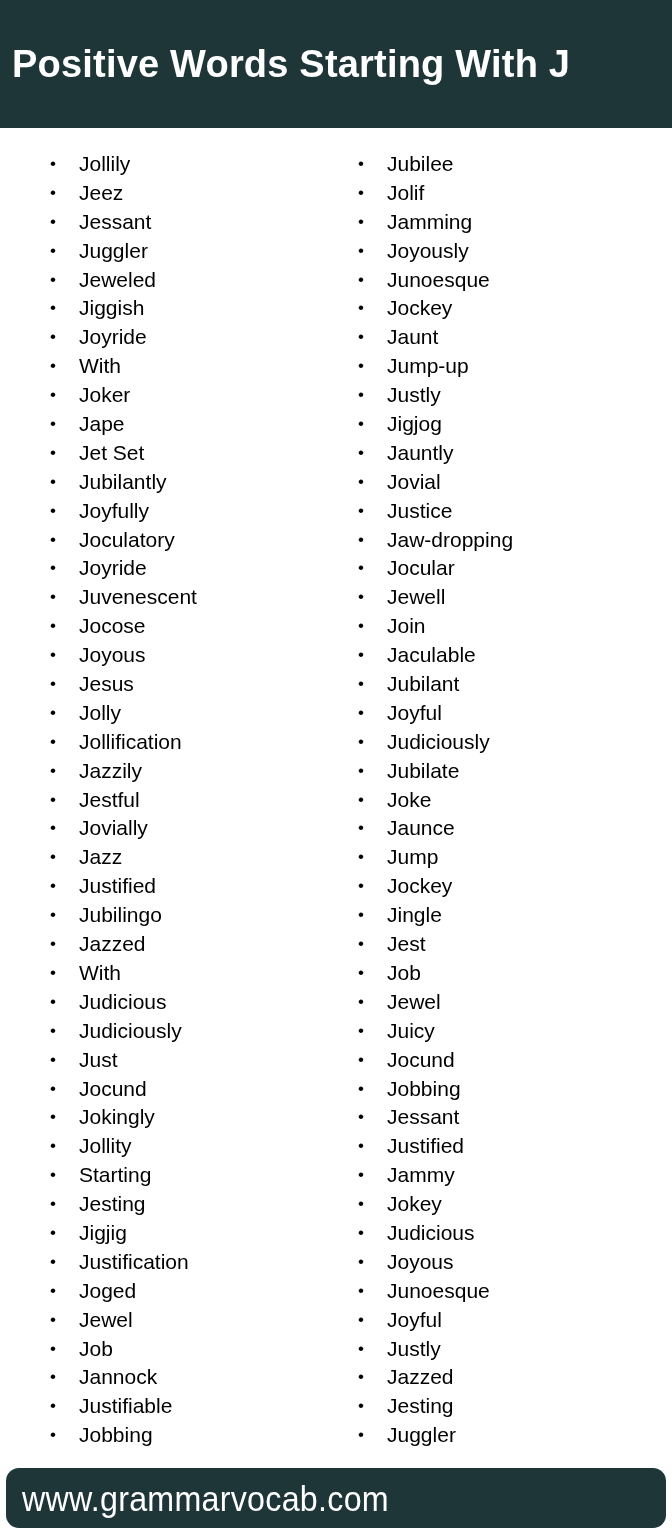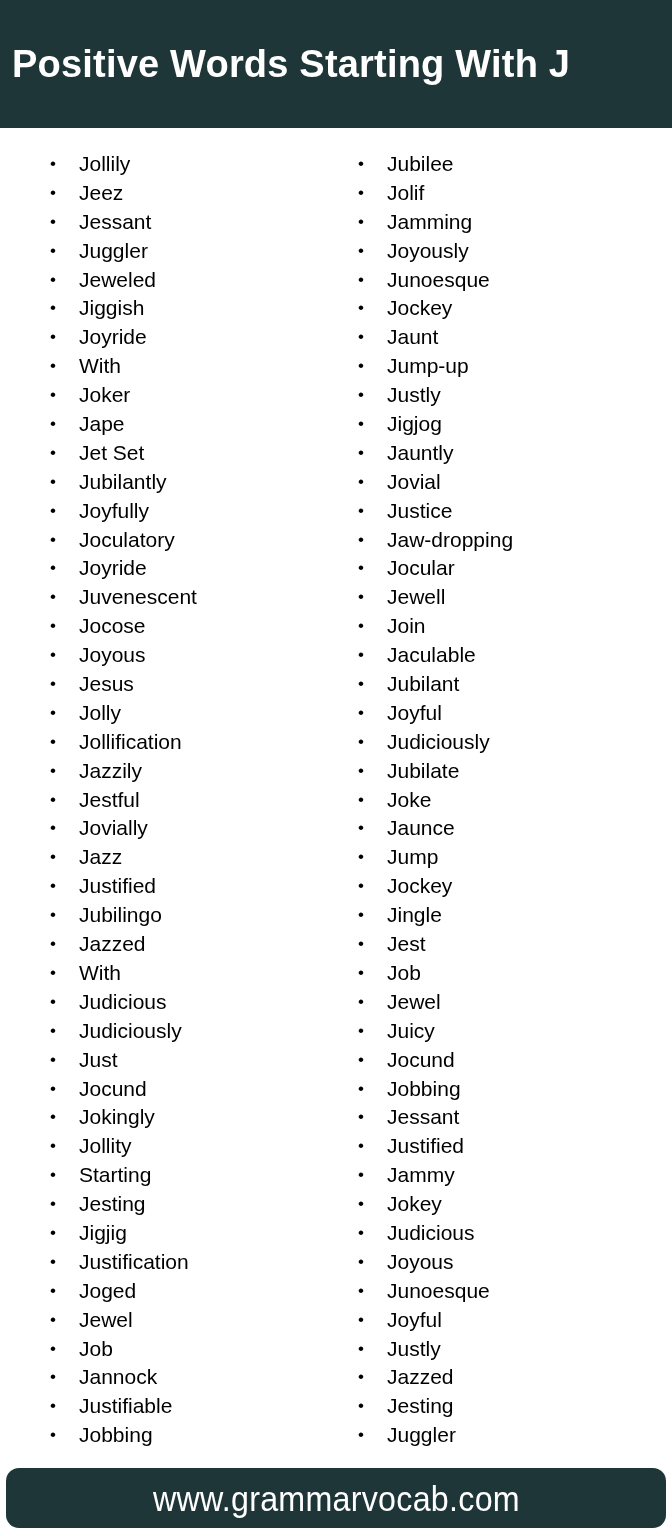--- a/index.html
+++ b/index.html
@@ -94,21 +94,21 @@
   .footer {
     position: absolute;
     left: 6px;
     top: 1468px;
     width: 660px;
     height: 60px;
     background: #1f3639;
     border-radius: 13px;
     display: flex;
     align-items: center;
-    justify-content: center;
+    justify-content: flex-start;
   }
   .footer-url {
     color: #ffffff;
     font-family: "Liberation Sans", sans-serif;
     font-size: 35px;
     line-height: 1;
     letter-spacing: 0.3px;
     white-space: nowrap;
     transform: scaleX(0.92);
   }

